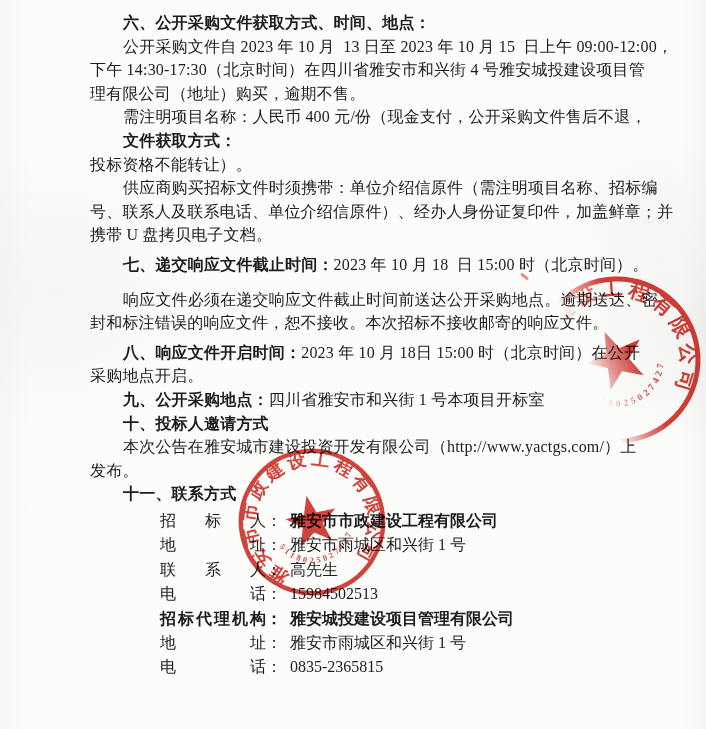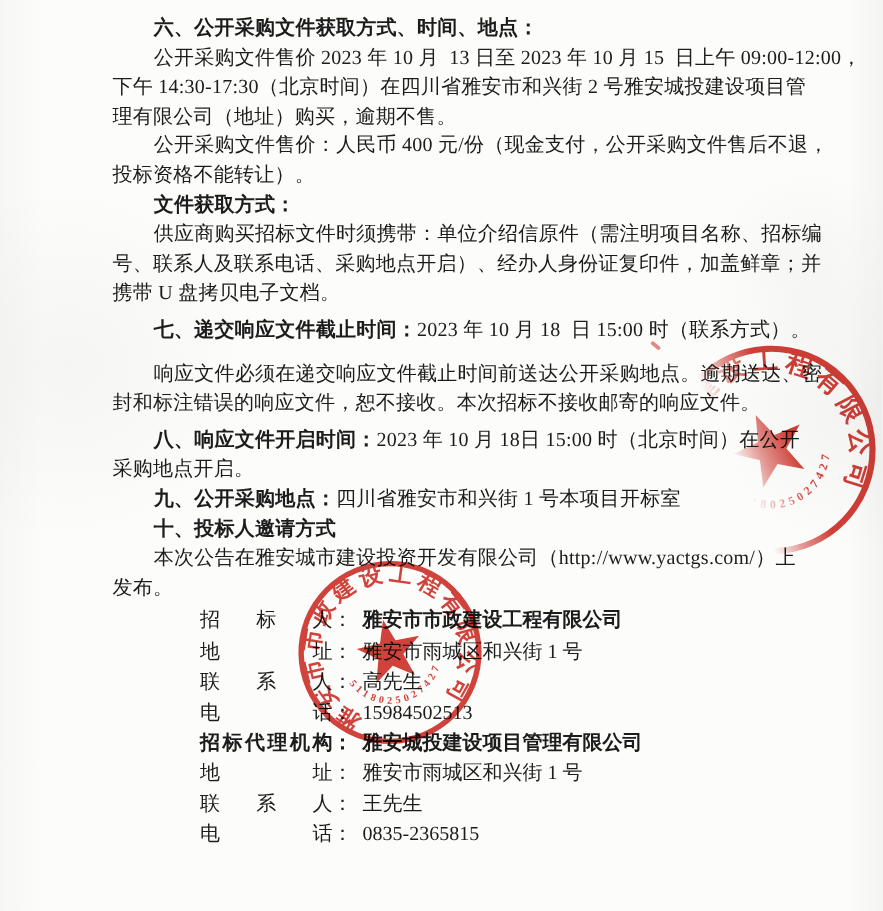--- a/index.html
+++ b/index.html
@@ -41,47 +41,47 @@
   .seal-svg-text{font-family:"Liberation Serif","DejaVu Serif",serif;font-weight:bold;}
 </style>
 </head>
 <body>
 
 <div class="page">
 
   <div class="doc">
     <div id="doc-lines">
         <div class="line ind"><span class="b ">六、公开采购文件获取方式、时间、地点：</span></div>
-        <div class="line ind"><span class="">公开采购文件售价 </span><span class="u">2023 年 10 月  13 日至 2023 年 10 月 15  日上午 09:00-12:00</span><span class="">，</span></div>
-        <div class="line"><span class="u">下午 14:30-17:30</span><span class="">（北京时间）在</span><span class="u">四川省雅安市和兴街 2 号雅安城投建设项目管</span></div>
+        <div class="line ind"><span class="">公开采购文件自 </span><span class="u">2023 年 10 月  13 日至 2023 年 10 月 15  日上午 09:00-12:00</span><span class="">，</span></div>
+        <div class="line"><span class="u">下午 14:30-17:30</span><span class="">（北京时间）在</span><span class="u">四川省雅安市和兴街 4 号雅安城投建设项目管</span></div>
         <div class="line"><span class="u">理有限公司（地址）</span><span class="">购买，逾期不售。</span></div>
-        <div class="line ind"><span class="">公开采购文件售价：</span><span class="u">人民币 400 元/份</span><span class="">（现金支付，公开采购文件售后不退，</span></div>
+        <div class="line ind"><span class="">需注明项目名称：</span><span class="u">人民币 400 元/份</span><span class="">（现金支付，公开采购文件售后不退，</span></div>
+        <div class="line ind"><span class="b ">文件获取方式：</span></div>
         <div class="line"><span class="">投标资格不能转让）。</span></div>
-        <div class="line ind"><span class="b ">文件获取方式：</span></div>
         <div class="line ind"><span class="">供应商购买招标文件时须携带：单位介绍信原件（需注明项目名称、招标编</span></div>
-        <div class="line"><span class="">号、联系人及联系电话、采购地点开启）、经办人身份证复印件，加盖鲜章；并</span></div>
+        <div class="line"><span class="">号、联系人及联系电话、单位介绍信原件）、经办人身份证复印件，加盖鲜章；并</span></div>
         <div class="line"><span class="">携带 U 盘拷贝电子文档。</span></div>
-        <div class="line ind gap-a"><span class="b ">七、递交响应文件截止时间：</span><span class="">2023 年</span><span class="u"> 10 </span><span class="">月 </span><span class="u">18  </span><span class="">日 </span><span class="u">15:00</span><span class=""> 时（联系方式）。</span></div>
+        <div class="line ind gap-a"><span class="b ">七、递交响应文件截止时间：</span><span class="">2023 年</span><span class="u"> 10 </span><span class="">月 </span><span class="u">18  </span><span class="">日 </span><span class="u">15:00</span><span class=""> 时（北京时间）。</span></div>
         <div class="line ind gap-b"><span class="">响应文件必须在递交响应文件截止时间前送达公开采购地点。逾期送达、密</span></div>
         <div class="line"><span class="">封和标注错误的响应文件，恕不接收。本次招标不接收邮寄的响应文件。</span></div>
         <div class="line ind gap-a"><span class="b ">八、响应文件开启时间：</span><span class="">2023 年</span><span class="u"> 10 </span><span class="">月</span><span class="u"> 18</span><span class="">日 </span><span class="u">15:00</span><span class=""> 时（北京时间）在公开</span></div>
         <div class="line"><span class="">采购地点开启。</span></div>
         <div class="line ind"><span class="b ">九、公开采购地点：</span><span class="">四川省雅安市和兴街 1 号本项目开标室</span></div>
         <div class="line ind"><span class="b ">十、投标人邀请方式</span></div>
         <div class="line ind"><span class="">本次公告在雅安城市建设投资开发有限公司（http://www.yactgs.com/）上</span></div>
         <div class="line"><span class="">发布。</span></div>
+        <div class="line ind"><span class="b ">十一、联系方式</span></div>
       </div>
     <div class="contacts" id="contact-list">
         <div class="c-row"><span class="c-label">招标人</span><span class="c-colon">：</span><span class="c-val b">雅安市市政建设工程有限公司</span></div>
         <div class="c-row"><span class="c-label">地址</span><span class="c-colon">：</span><span class="c-val">雅安市雨城区和兴街 1 号</span></div>
         <div class="c-row"><span class="c-label">联系人</span><span class="c-colon">：</span><span class="c-val">高先生</span></div>
         <div class="c-row"><span class="c-label">电话</span><span class="c-colon">：</span><span class="c-val">15984502513</span></div>
         <div class="c-row"><span class="c-label b">招标代理机构</span><span class="c-colon b">：</span><span class="c-val b">雅安城投建设项目管理有限公司</span></div>
         <div class="c-row"><span class="c-label">地址</span><span class="c-colon">：</span><span class="c-val">雅安市雨城区和兴街 1 号</span></div>
-        <div class="c-row"><span class="c-label">联系人</span><span class="c-colon">：</span><span class="c-val">王先生</span></div>
         <div class="c-row"><span class="c-label">电话</span><span class="c-colon">：</span><span class="c-val">0835-2365815</span></div>
       </div>
   </div>
 
   <svg class="seal seal-main" viewBox="0 0 200 200">
     <g fill="none">
       <circle cx="100" cy="100" r="90" stroke="#d0342c" stroke-width="5.5"></circle>
       <polygon fill="#d0342c" points="100,66 108,89 132.3,89.5 112.9,104.2 120,127.5 100,113.6 80,127.5 87.1,104.2 67.7,89.5 92,89"></polygon>
       <path id="arc-co-main" d="M 58.7 159 A 72 72 0 1 1 141.3 159" fill="none"></path>
       <path id="arc-no-main" d="M 52.9 122 A 52 52 0 0 0 147.1 122" fill="none"></path>

